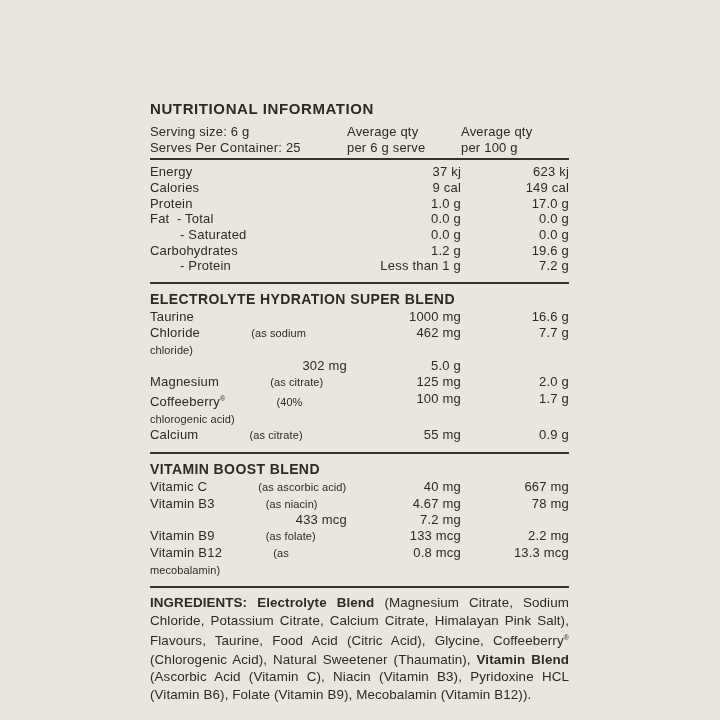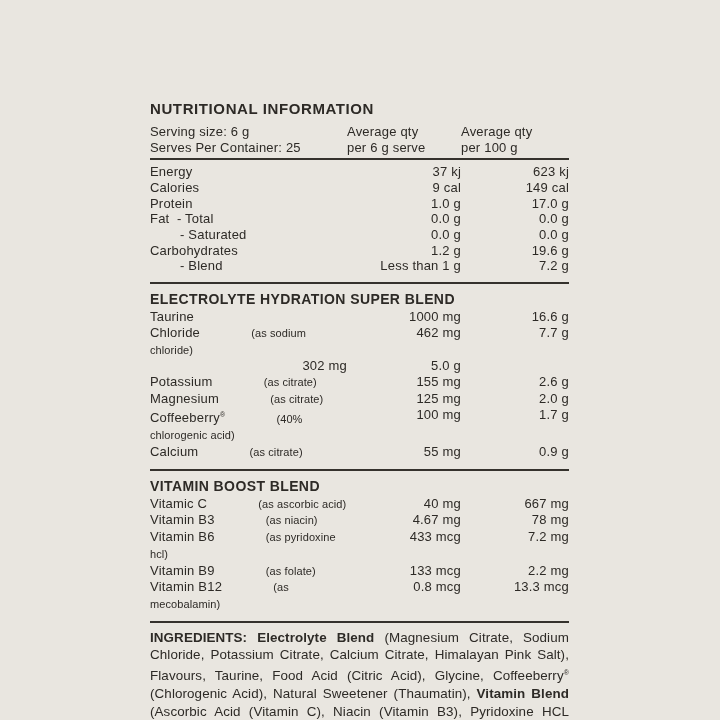--- a/index.html
+++ b/index.html
@@ -114,46 +114,41 @@
           <div class="label indent">- Saturated</div>
           <div class="val">0.0 g</div>
           <div class="val">0.0 g</div>
         </div>
         <div class="row">
           <div class="label">Carbohydrates</div>
           <div class="val">1.2 g</div>
           <div class="val">19.6 g</div>
         </div>
         <div class="row">
-          <div class="label indent">- Blend</div>
+          <div class="label indent">- Protein</div>
           <div class="val">Less than 1 g</div>
           <div class="val">7.2 g</div>
         </div>
       </div>
       <hr class="rule">
       <div class="section">
         <div class="section-title">ELECTROLYTE HYDRATION SUPER BLEND</div>
         <div class="row">
           <div class="label">Taurine</div>
           <div class="val">1000 mg</div>
           <div class="val">16.6 g</div>
         </div>
         <div class="row">
           <div class="label">Chloride<span class="note"> (as sodium chloride)</span></div>
           <div class="val">462 mg</div>
           <div class="val">7.7 g</div>
         </div>
         <div class="row">
           <div class="val">302 mg</div>
           <div class="val">5.0 g</div>
-        </div>
-        <div class="row">
-          <div class="label">Potassium<span class="note"> (as citrate)</span></div>
-          <div class="val">155 mg</div>
-          <div class="val">2.6 g</div>
         </div>
         <div class="row">
           <div class="label">Magnesium<span class="note"> (as citrate)</span></div>
           <div class="val">125 mg</div>
           <div class="val">2.0 g</div>
         </div>
         <div class="row">
           <div class="label">Coffeeberry<sup>®</sup><span class="note"> (40% chlorogenic acid)</span></div>
           <div class="val">100 mg</div>
           <div class="val">1.7 g</div>
@@ -171,21 +166,20 @@
           <div class="label">Vitamic C<span class="note"> (as ascorbic acid)</span></div>
           <div class="val">40 mg</div>
           <div class="val">667 mg</div>
         </div>
         <div class="row">
           <div class="label">Vitamin B3<span class="note"> (as niacin)</span></div>
           <div class="val">4.67 mg</div>
           <div class="val">78 mg</div>
         </div>
         <div class="row">
-          <div class="label">Vitamin B6<span class="note"> (as pyridoxine hcl)</span></div>
           <div class="val">433 mcg</div>
           <div class="val">7.2 mg</div>
         </div>
         <div class="row">
           <div class="label">Vitamin B9<span class="note"> (as folate)</span></div>
           <div class="val">133 mcg</div>
           <div class="val">2.2 mg</div>
         </div>
         <div class="row">
           <div class="label">Vitamin B12<span class="note"> (as mecobalamin)</span></div>

